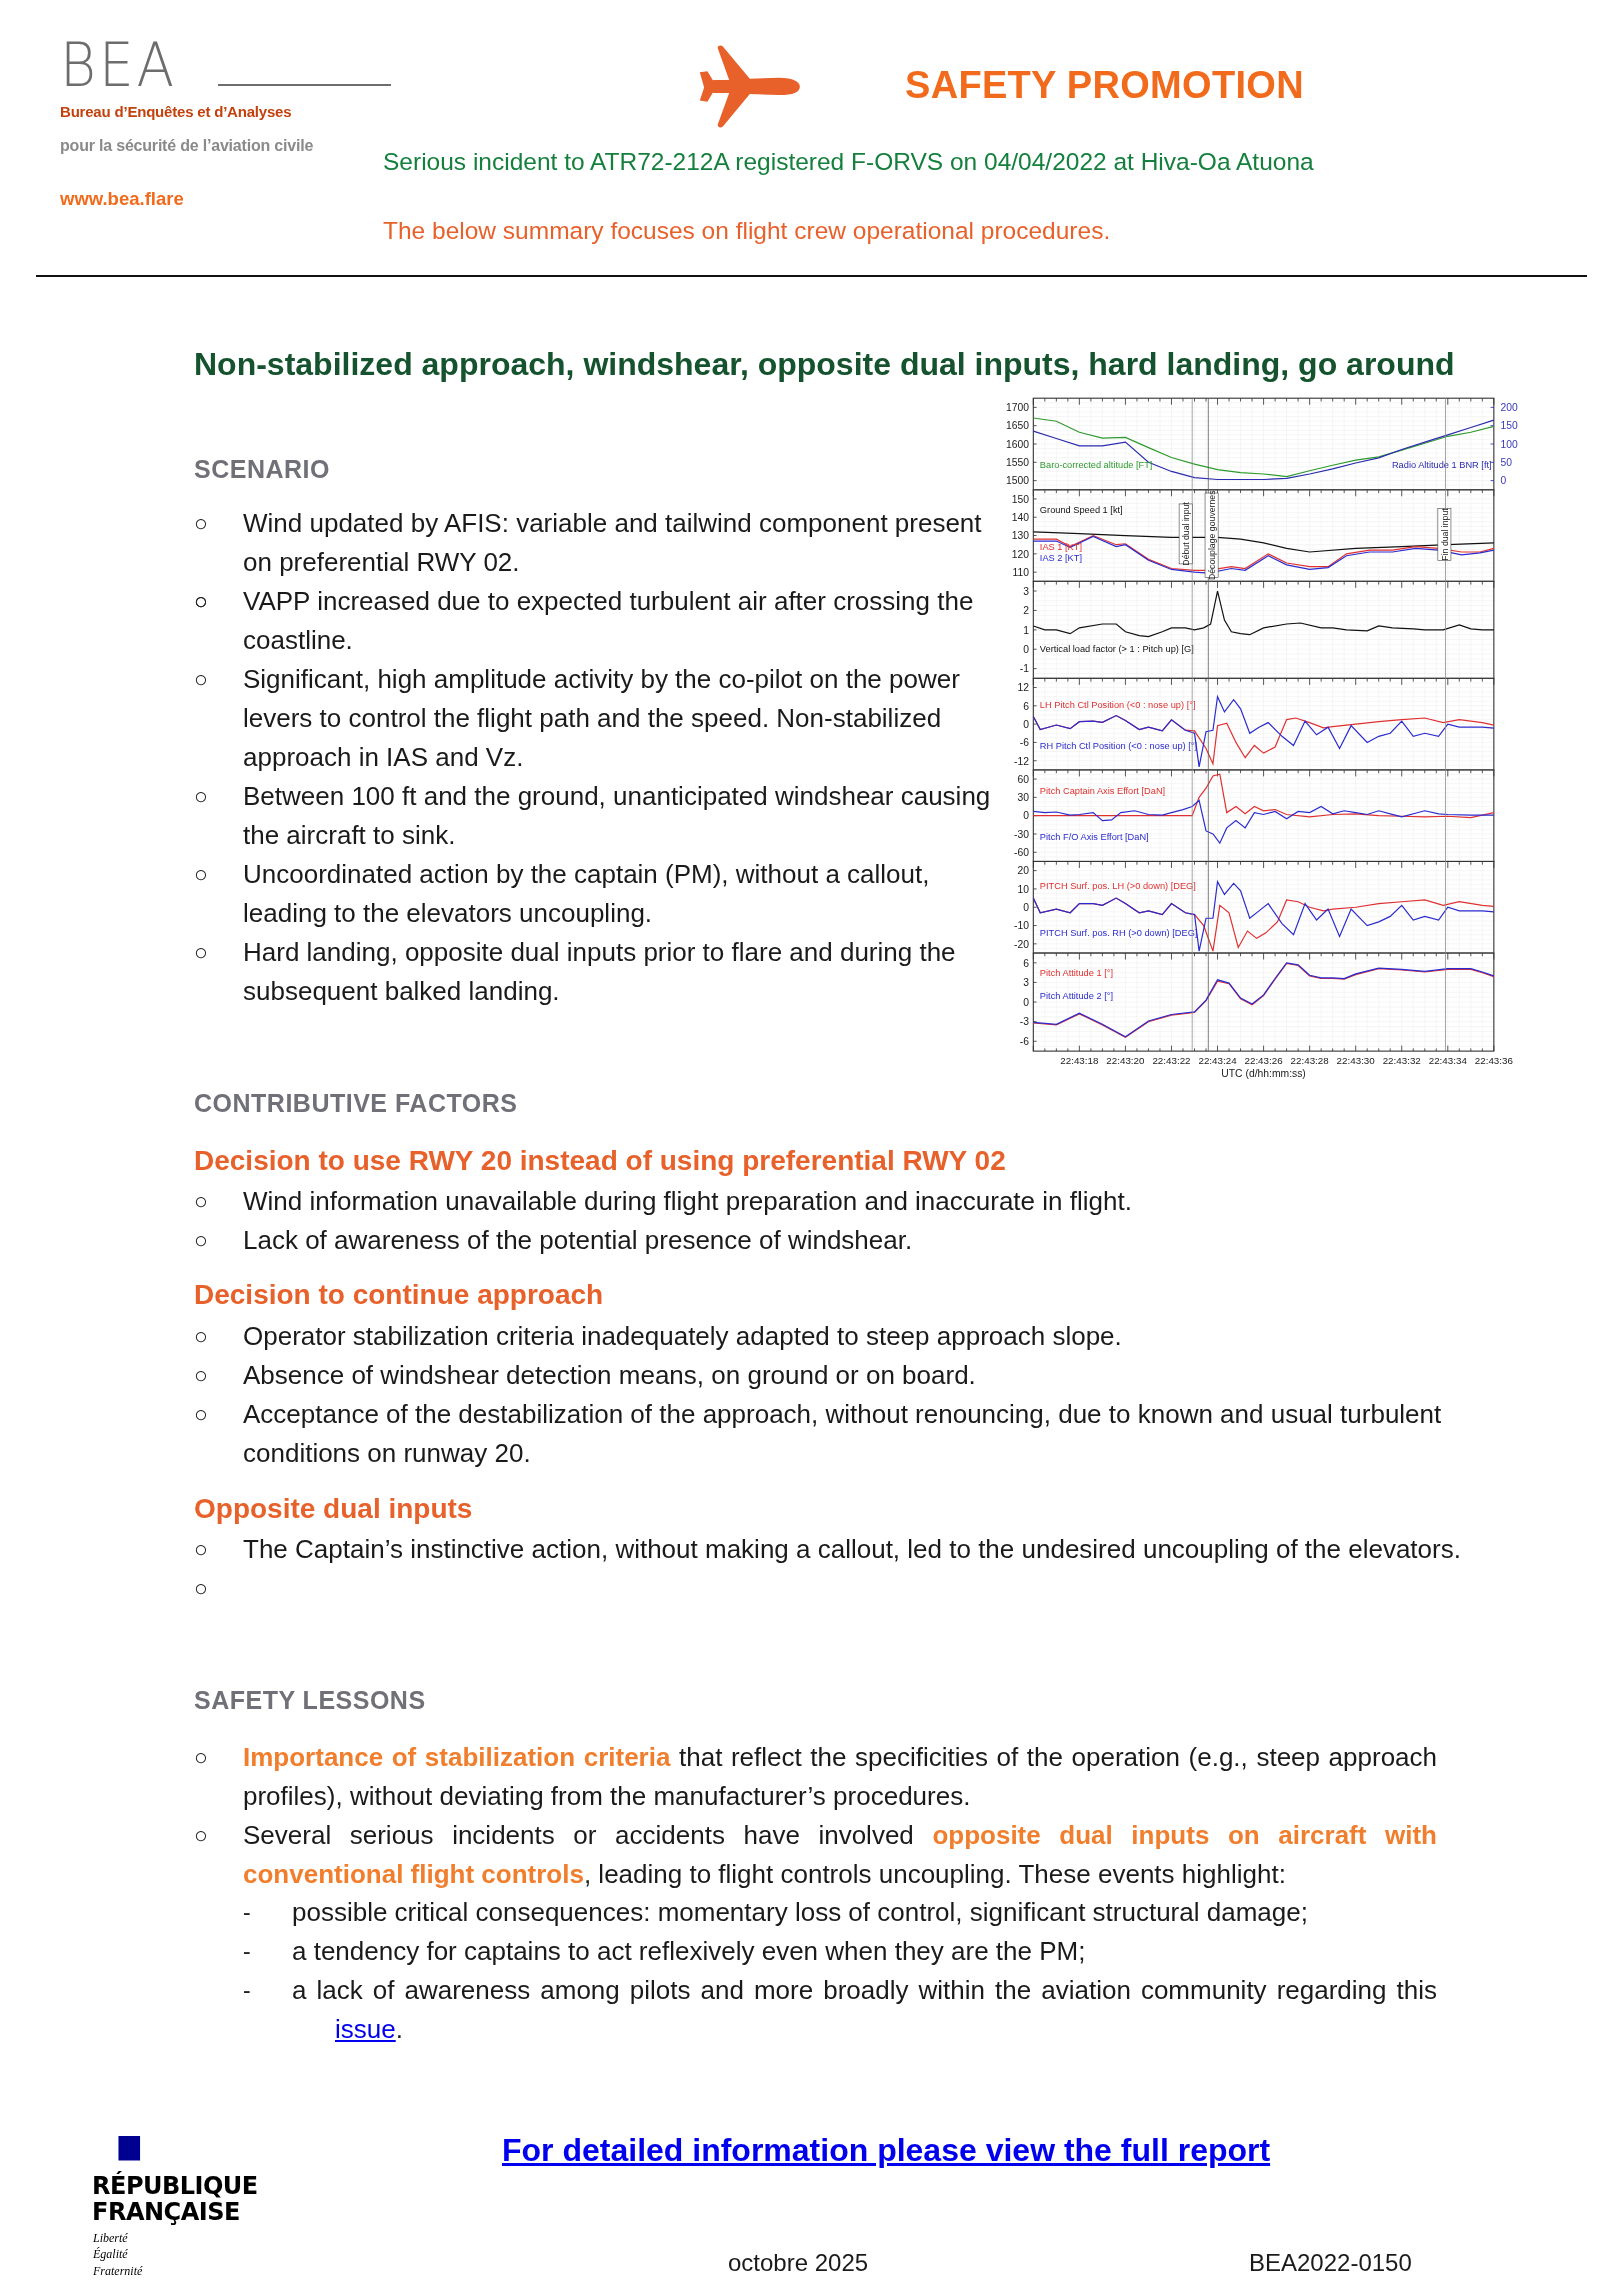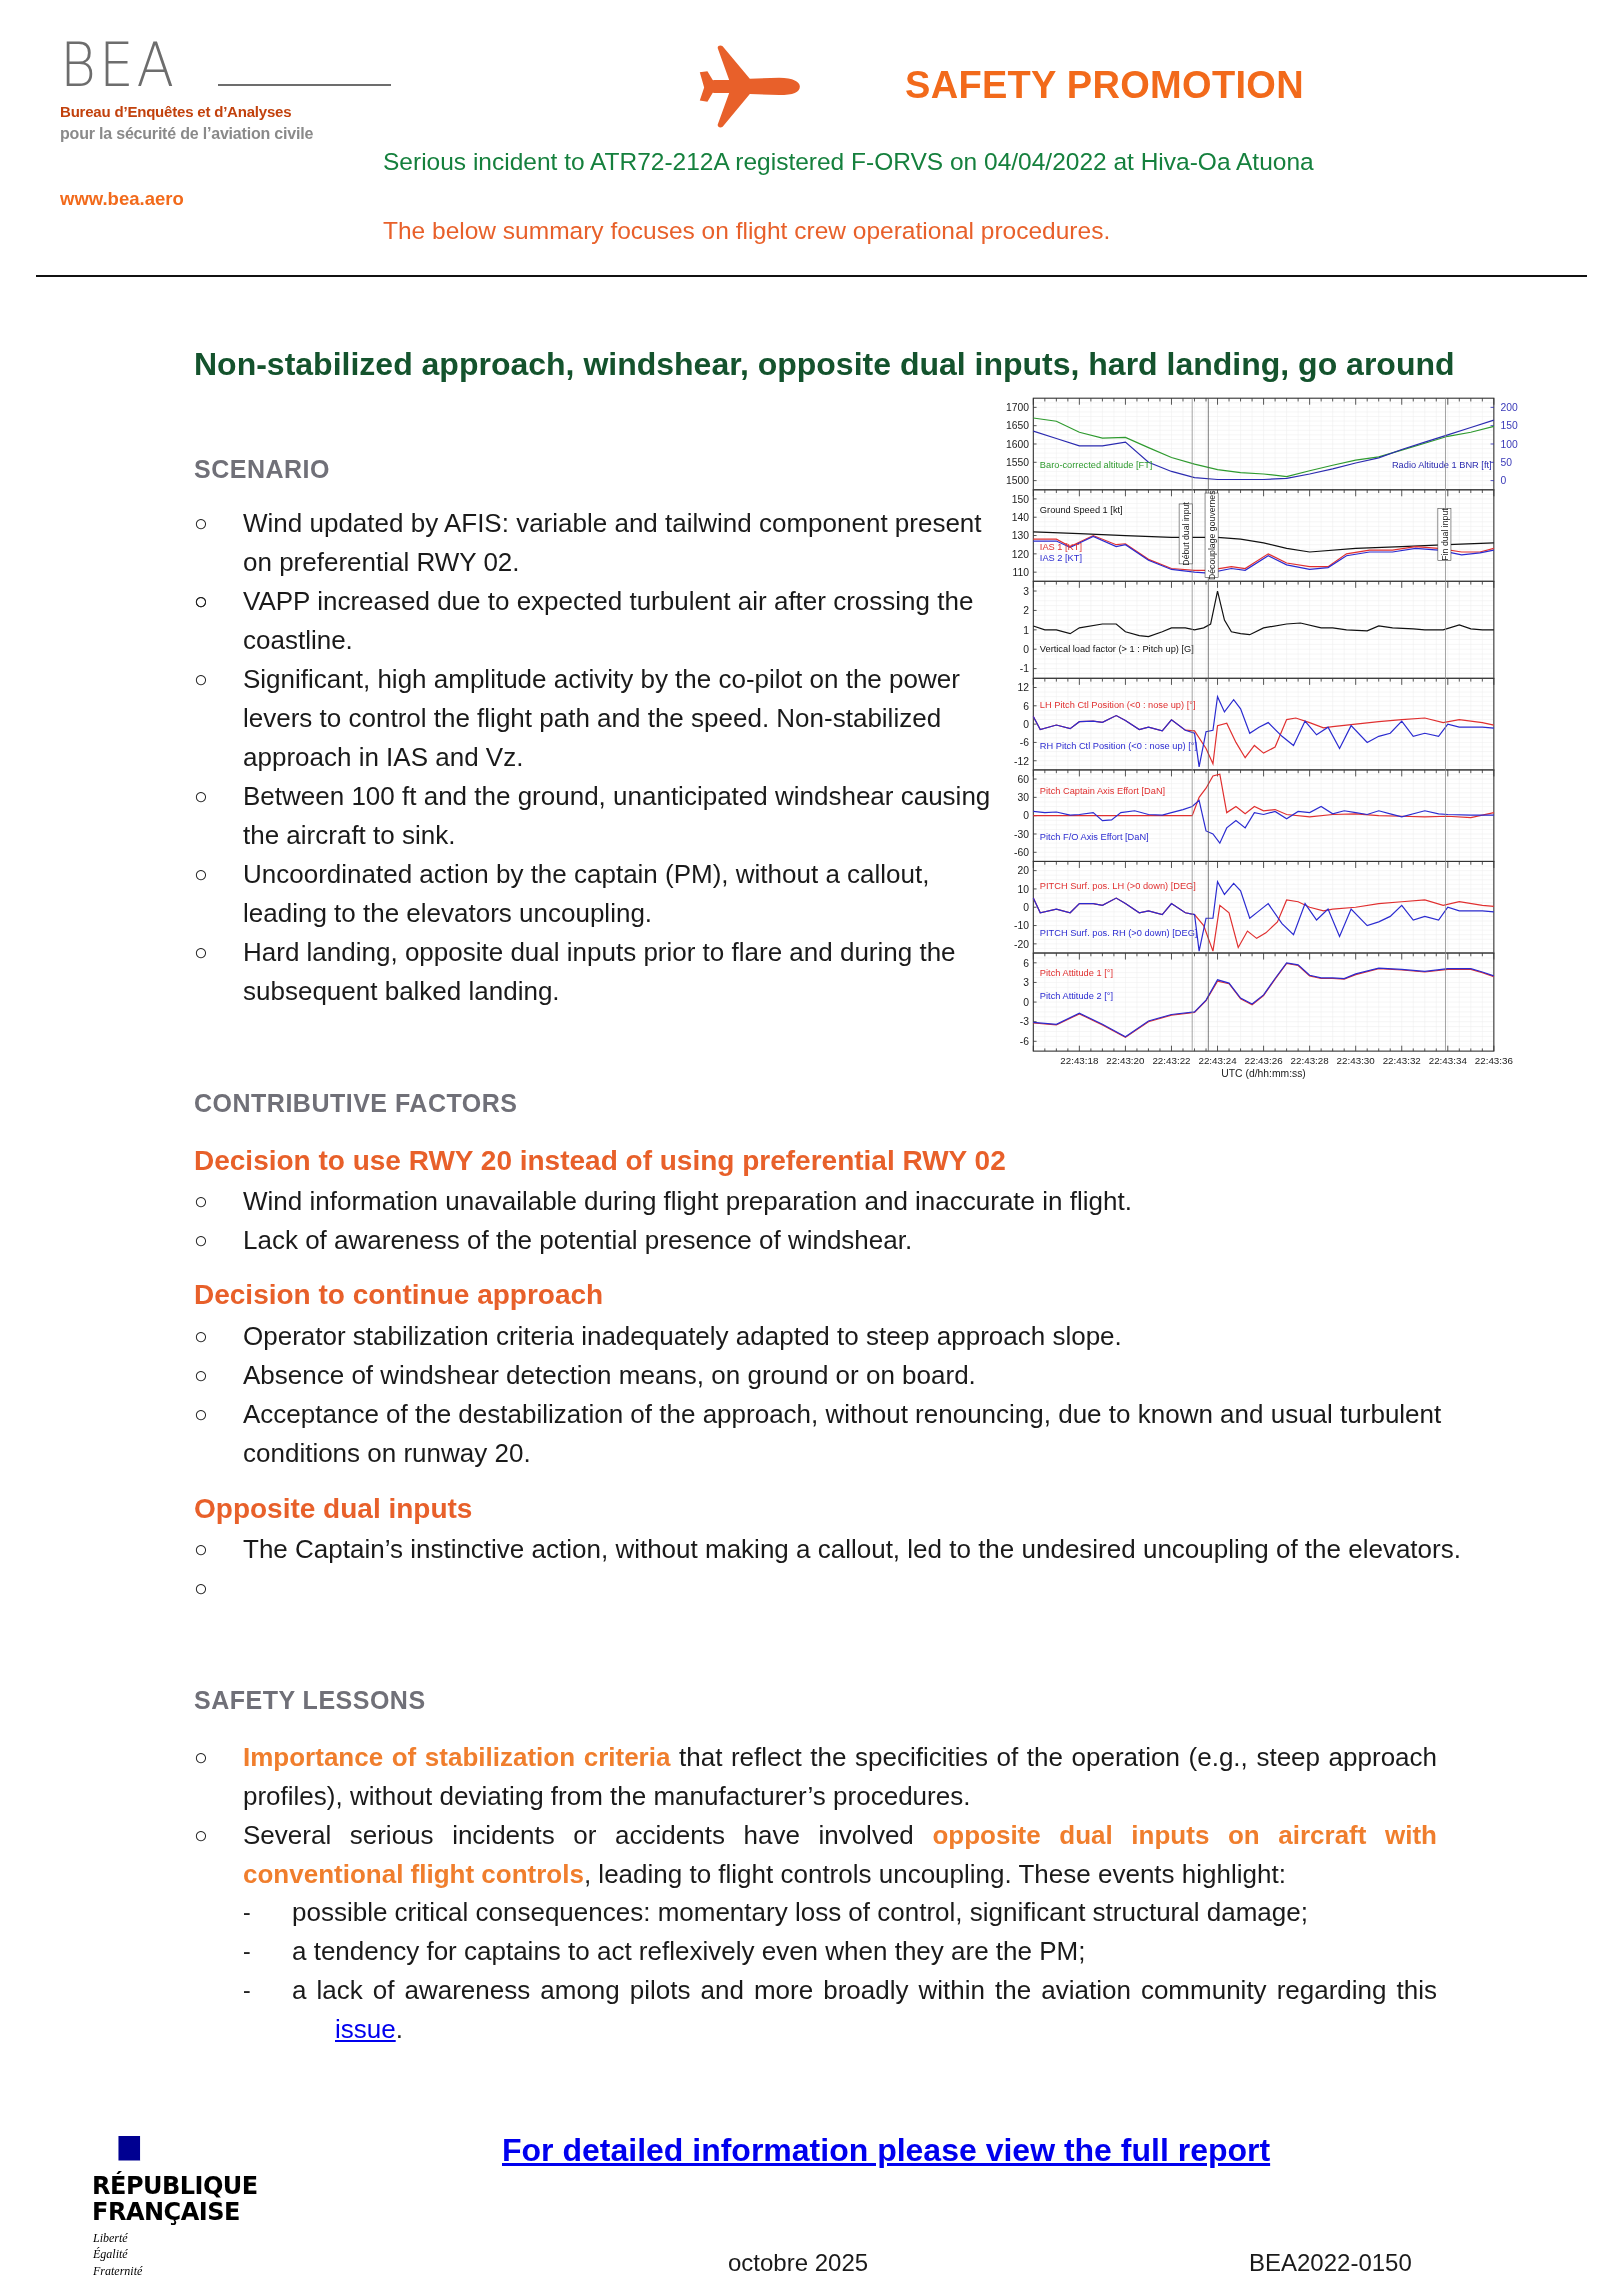--- a/index.html
+++ b/index.html
@@ -3,21 +3,21 @@
 <meta charset="utf-8">
 <style>
   html,body{margin:0;padding:0;background:#ffffff;}
   body{width:1623px;height:2295px;position:relative;overflow:hidden;font-family:"Liberation Sans",sans-serif;color:#1a1a1a;}
   .abs{position:absolute;}
   
   #bea-logo{left:60px;top:34px;width:273px;}
   #bea-letters{font-family:"DejaVu Sans",sans-serif;font-size:61px;font-weight:300;color:#6d6d6d;letter-spacing:3.3px;line-height:1;transform:scaleX(0.9);transform-origin:left;}
   #bea-underline{position:absolute;left:158px;top:50px;width:173px;height:2.2px;background:#6d6d6d;}
   #bea-sub1{font-family:"Liberation Sans",sans-serif;font-weight:bold;font-size:15px;color:#c2410c;margin-top:8px;letter-spacing:-0.2px;}
-  #bea-sub2{font-family:"Liberation Sans",sans-serif;font-weight:bold;font-size:16px;color:#8a8a8a;margin-top:5px;letter-spacing:-0.2px;}
+  #bea-sub2{font-family:"Liberation Sans",sans-serif;font-weight:bold;font-size:16px;color:#8a8a8a;margin-top:17px;letter-spacing:-0.2px;}
   #website{left:60px;top:188px;font-size:18.5px;font-weight:bold;color:#f26a1b;}
   #plane-icon{left:692px;top:44px;width:120px;height:87px;}
   #doc-type{left:905px;top:64px;font-size:38px;font-weight:bold;color:#f26a1b;letter-spacing:0.3px;}
   #incident-line{left:383px;top:148px;font-size:24.5px;color:#15803d;}
   #summary-line{left:383px;top:217px;font-size:24.5px;color:#e8602a;}
   #header-rule{left:36px;top:275px;width:1551px;height:2.2px;background:#111;}
   #main-title{left:194px;top:339px;width:1276px;font-size:32px;font-weight:bold;color:#14532d;line-height:50px;}
   .section-h{font-size:25px;font-weight:bold;color:#707078;letter-spacing:0.5px;}
   .sub-h{font-size:28px;font-weight:bold;color:#e8602a;}
   .blist{list-style:none;margin:0;padding:0;}
@@ -52,21 +52,21 @@
 </style>
 </head>
 <body>
 
 <div id="bea-logo" class="abs">
   <div id="bea-letters">BEA</div>
   <div id="bea-underline"></div>
   <div id="bea-sub1">Bureau d’Enquêtes et d’Analyses</div>
   <div id="bea-sub2">pour la sécurité de l’aviation civile</div>
 </div>
-<div id="website" class="abs">www.bea.aero</div>
+<div id="website" class="abs">www.bea.flare</div>
 
 <svg id="plane-icon" class="abs" viewBox="0 0 220 160">
   <path d="M25 78 C25 70 34 66 44 66 L68 66 L47 8 C46 3 52 1 56 4 L106 64 L160 62 C186 62 198 70 198 78 C198 88 186 94 160 94 L106 92 L56 152 C52 155 46 153 47 148 L68 90 L44 90 C34 90 25 86 25 78 Z M14 52 L28 50 L40 70 L40 86 L28 106 L14 104 L22 80 Z" fill="#e8602a"></path>
 </svg>
 
 <div id="doc-type" class="abs">SAFETY PROMOTION</div>
 <div id="incident-line" class="abs">Serious incident to ATR72-212A registered F-ORVS on 04/04/2022 at Hiva-Oa Atuona</div>
 <div id="summary-line" class="abs">The below summary focuses on flight crew operational procedures.</div>
 <div id="header-rule" class="abs"></div>
 

